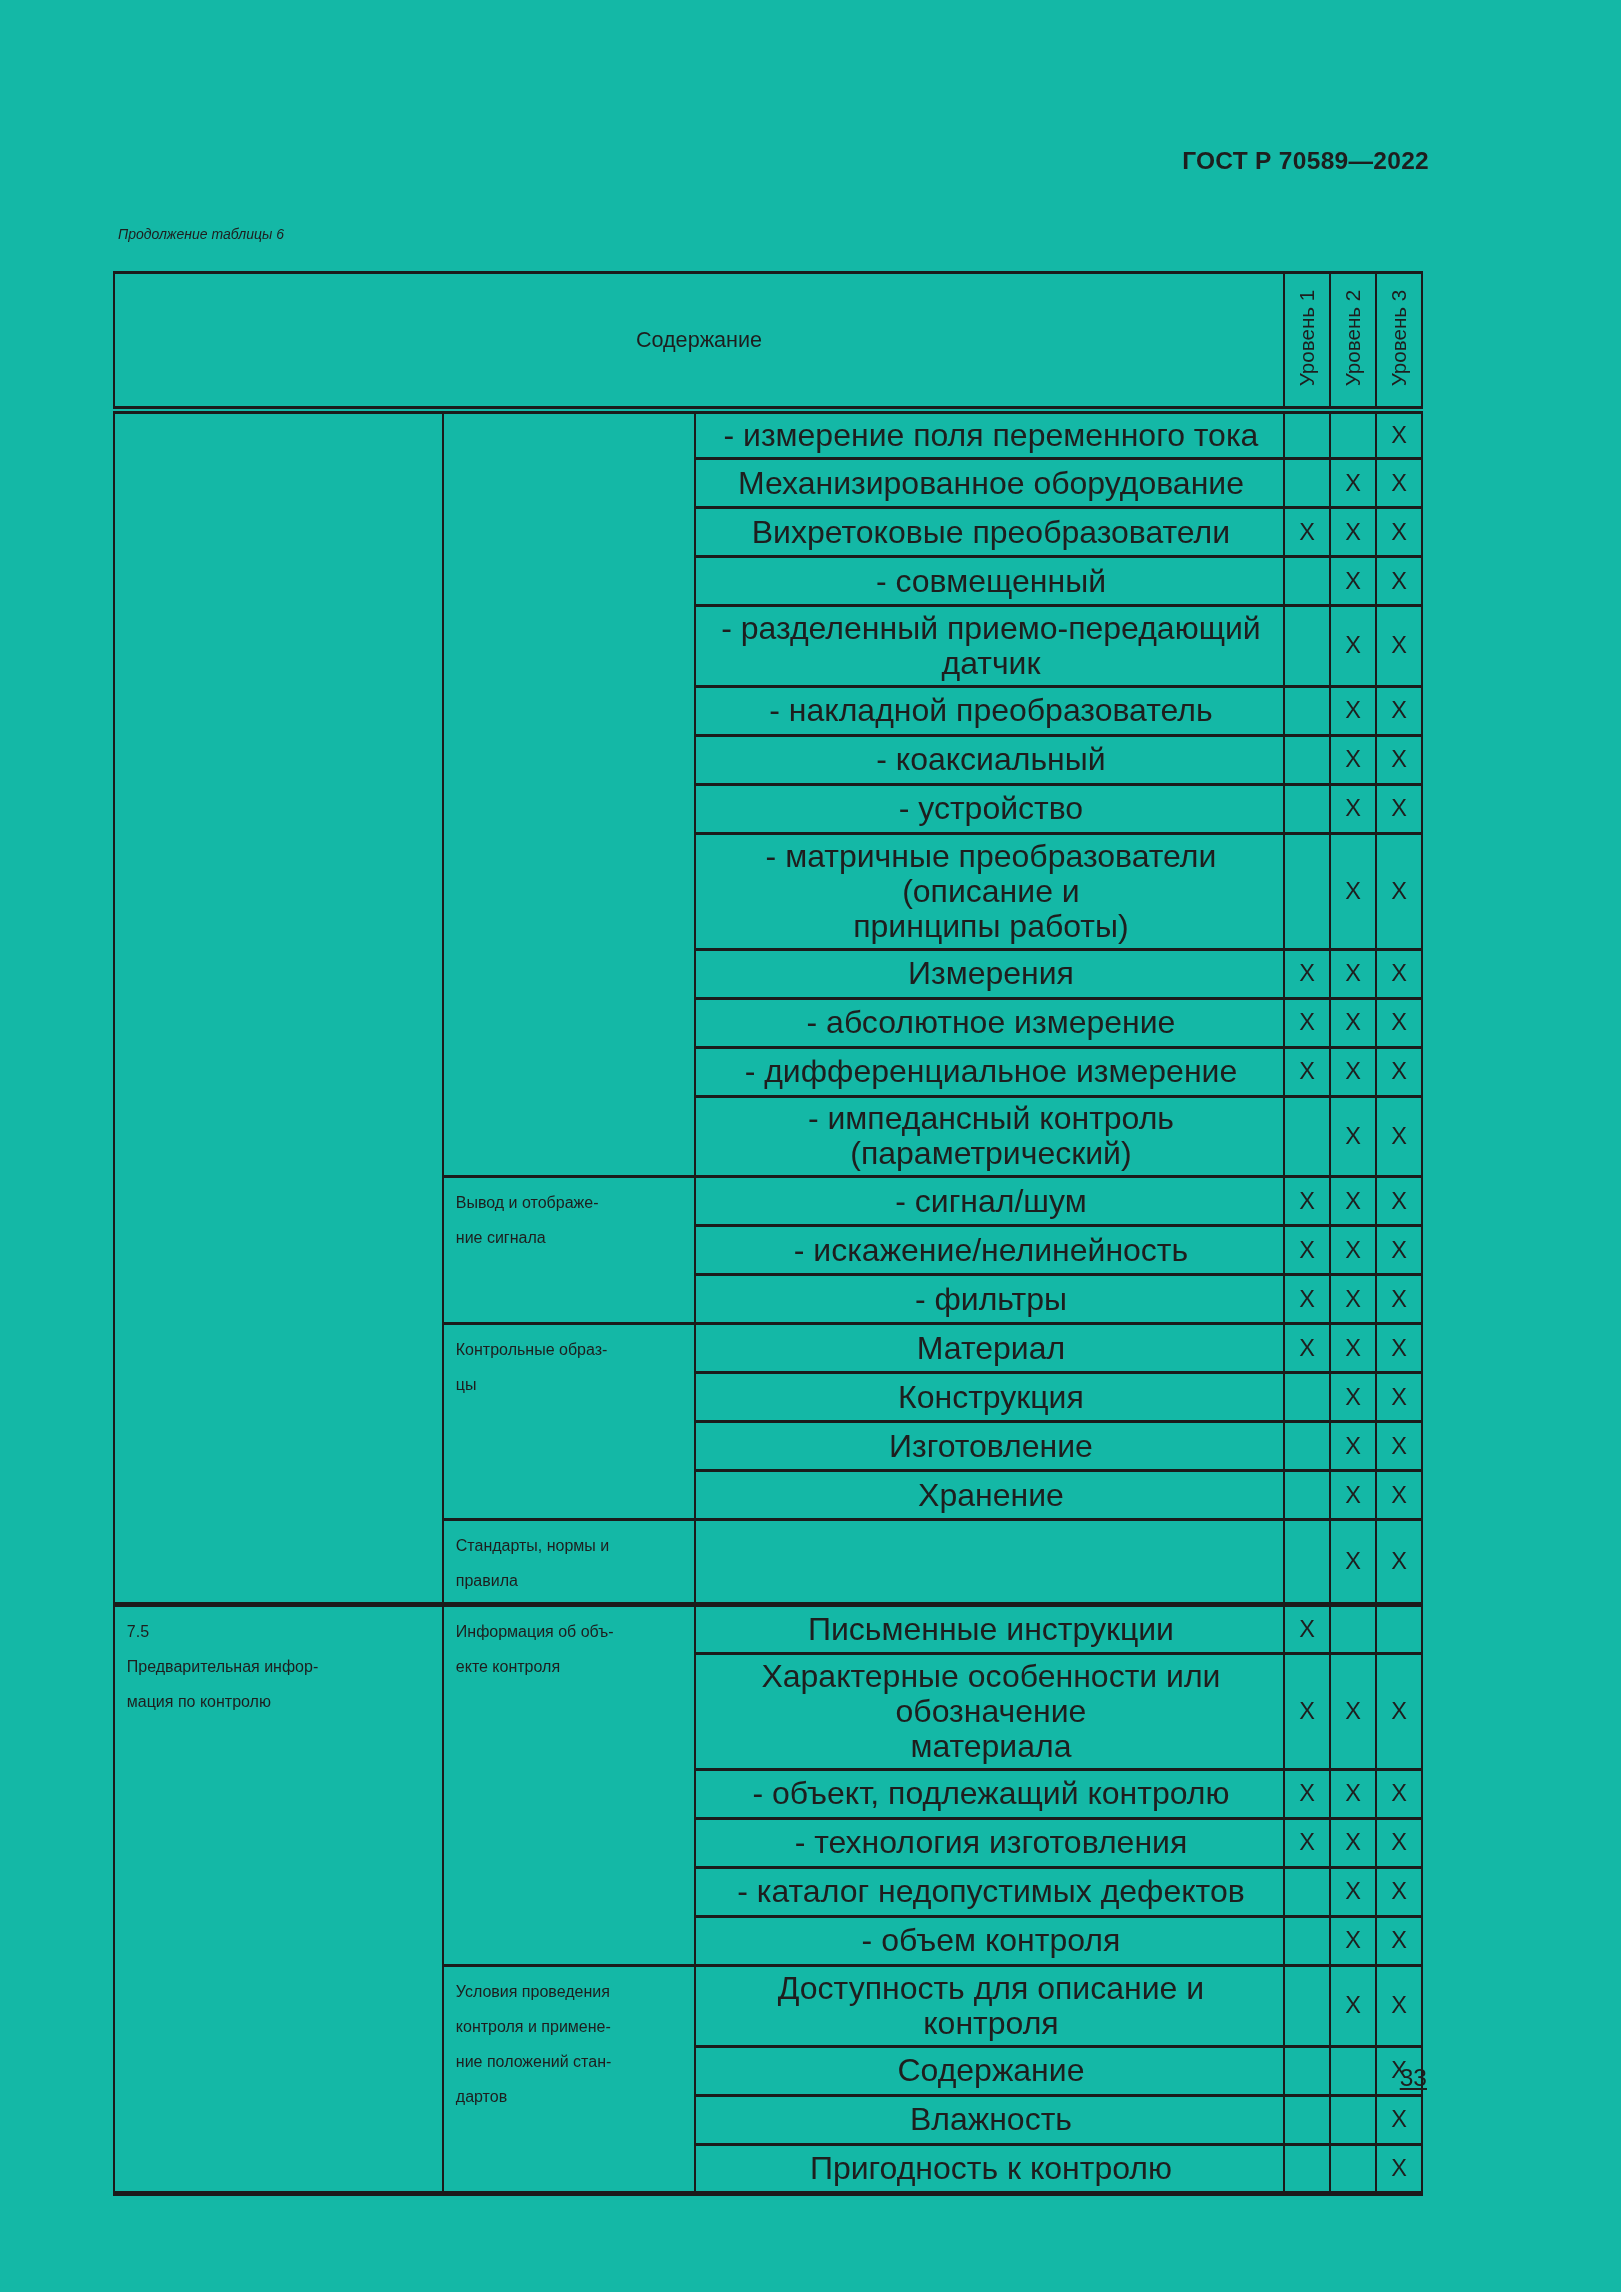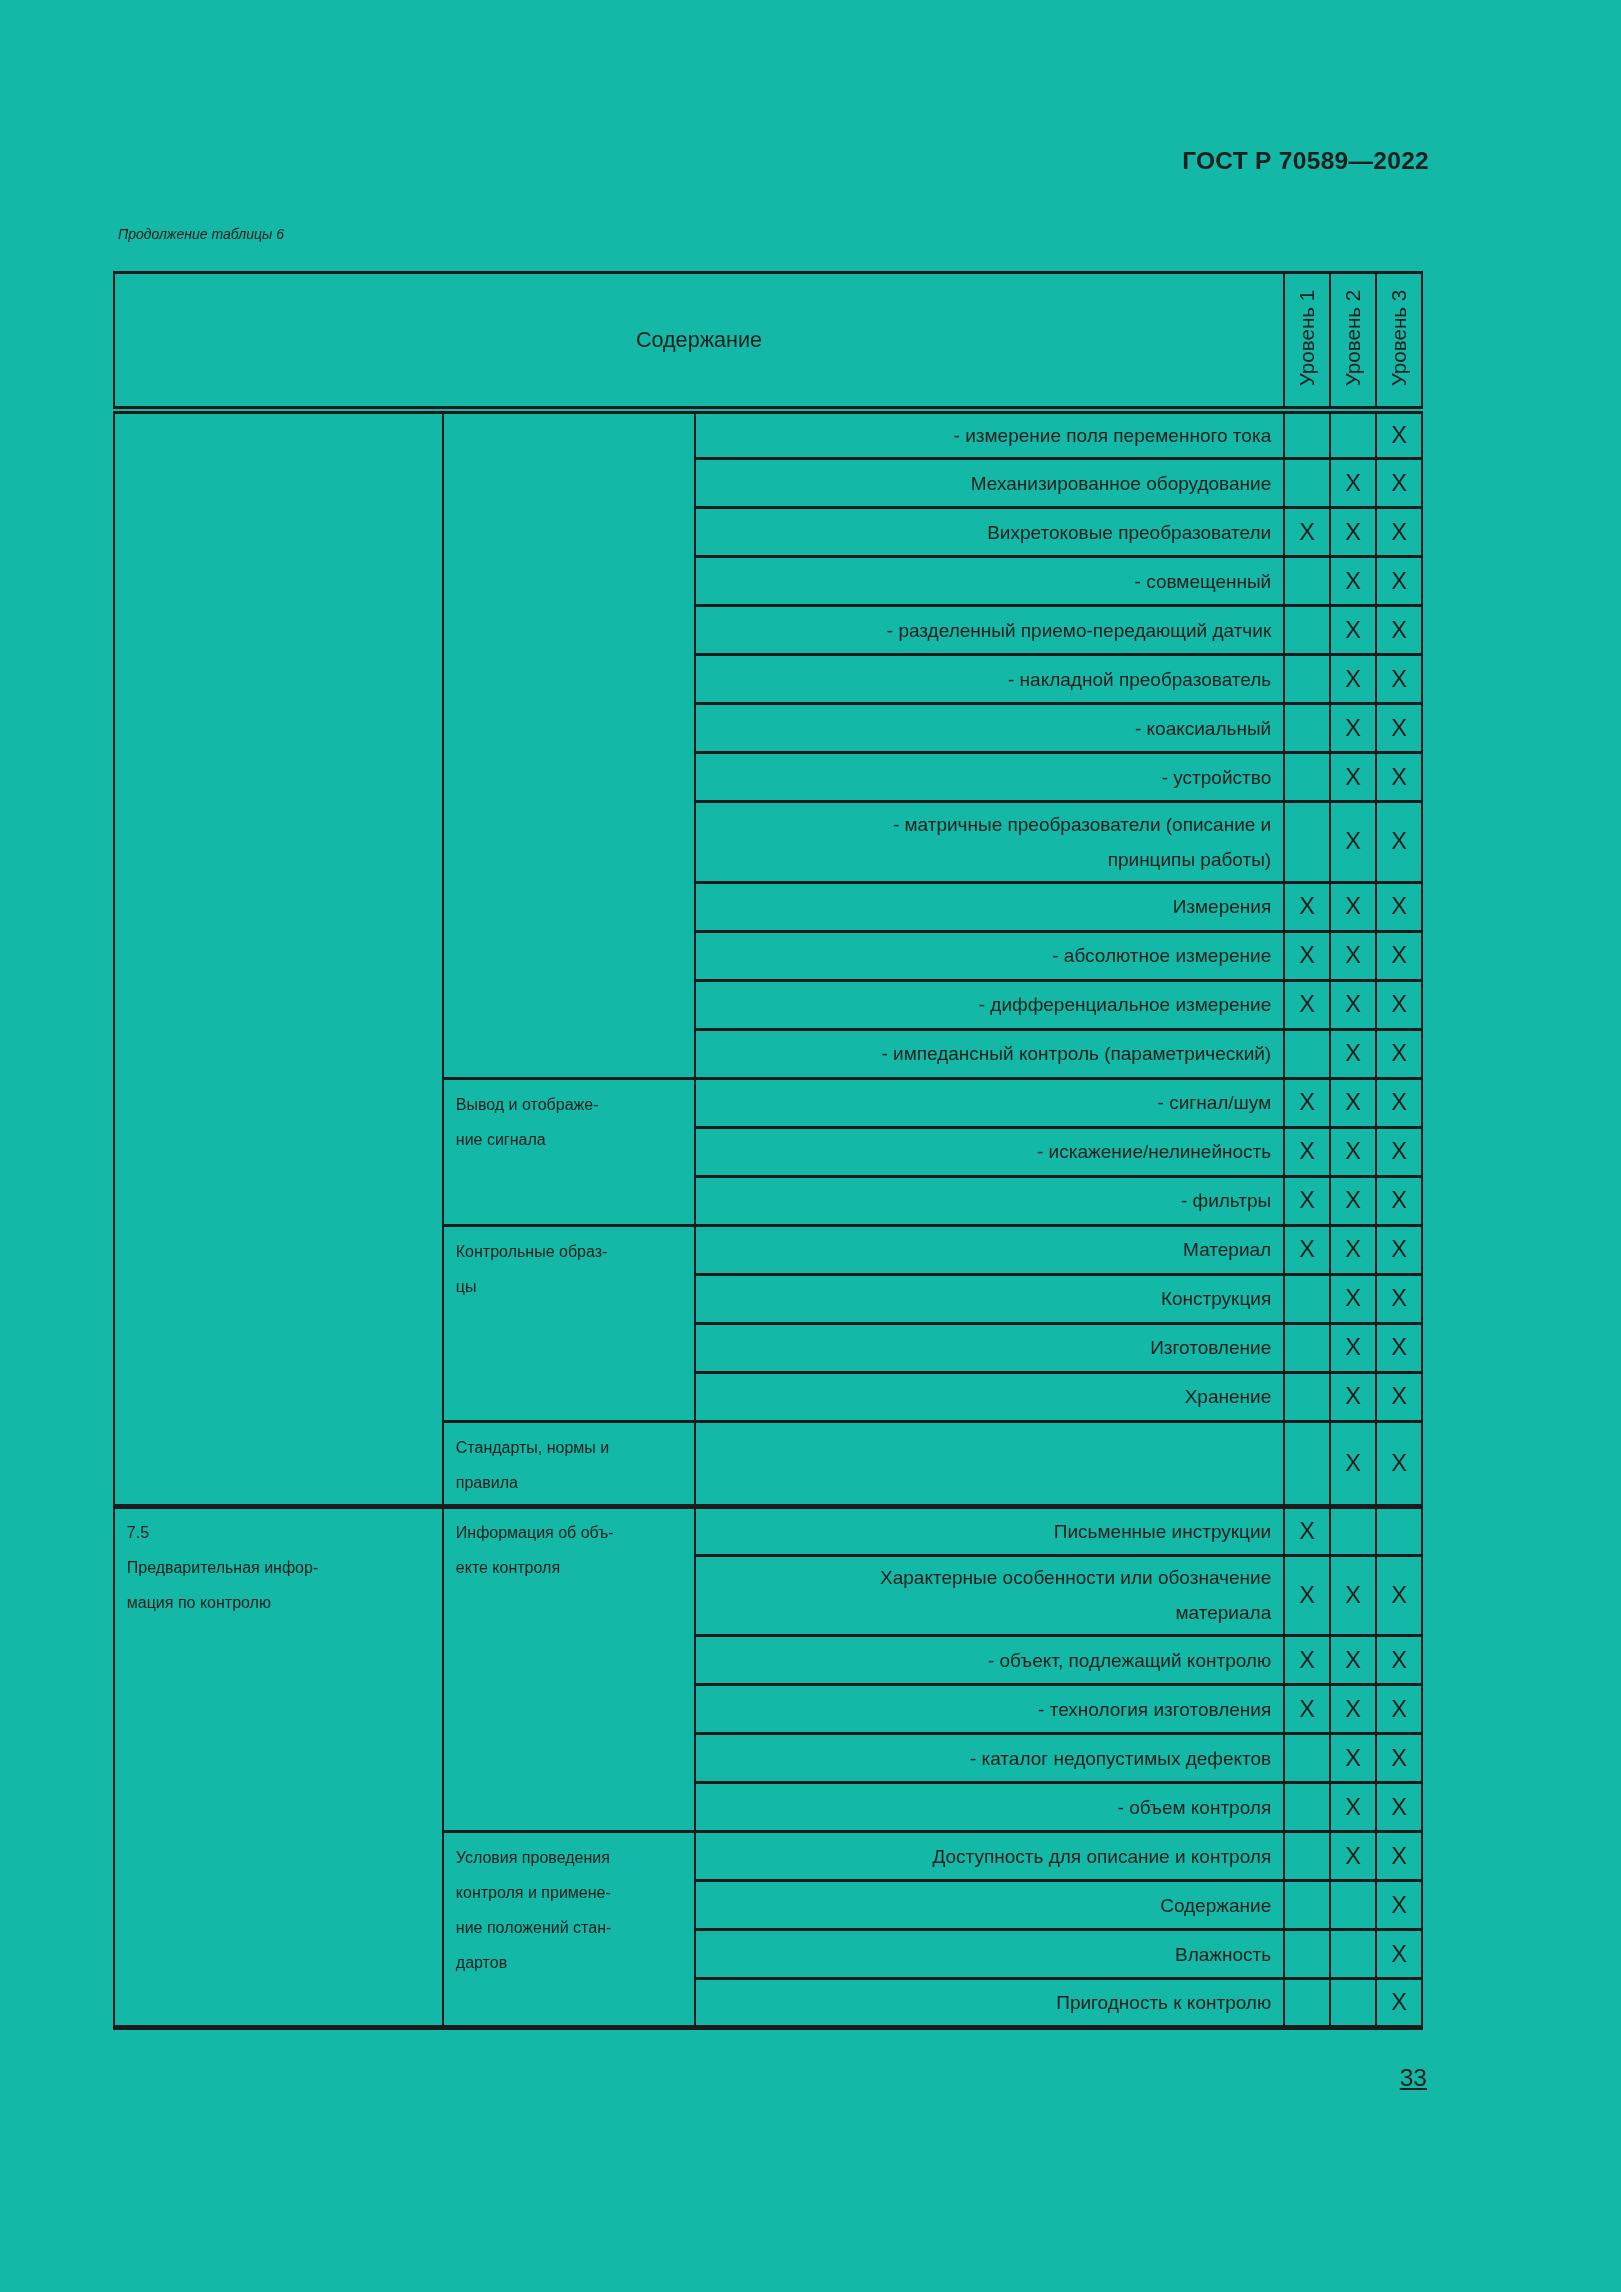--- a/index.html
+++ b/index.html
@@ -67,23 +67,23 @@
   .t6 tbody tr.sec td { border-top: 5.9px solid #1b1b1b; }
   td.c1, td.c2 {
     vertical-align: top;
     padding: 6.9px 9.8px 3.9px 11.8px;
     font-size: 16px;
     line-height: 35px;
     white-space: pre-line;
   }
   td.c3 {
     vertical-align: middle;
-    text-align: right;
+    text-align: center;
     padding: 3.9px 11.8px 3.9px 14.7px;
-    font-size: 19px;
+    font-size: 32px;
     line-height: 35px;
     white-space: pre-line;
   }
   td.lv {
     text-align: center;
     vertical-align: middle;
     font-size: 23.5px;
     padding: 0;
   }
   .pageno {

